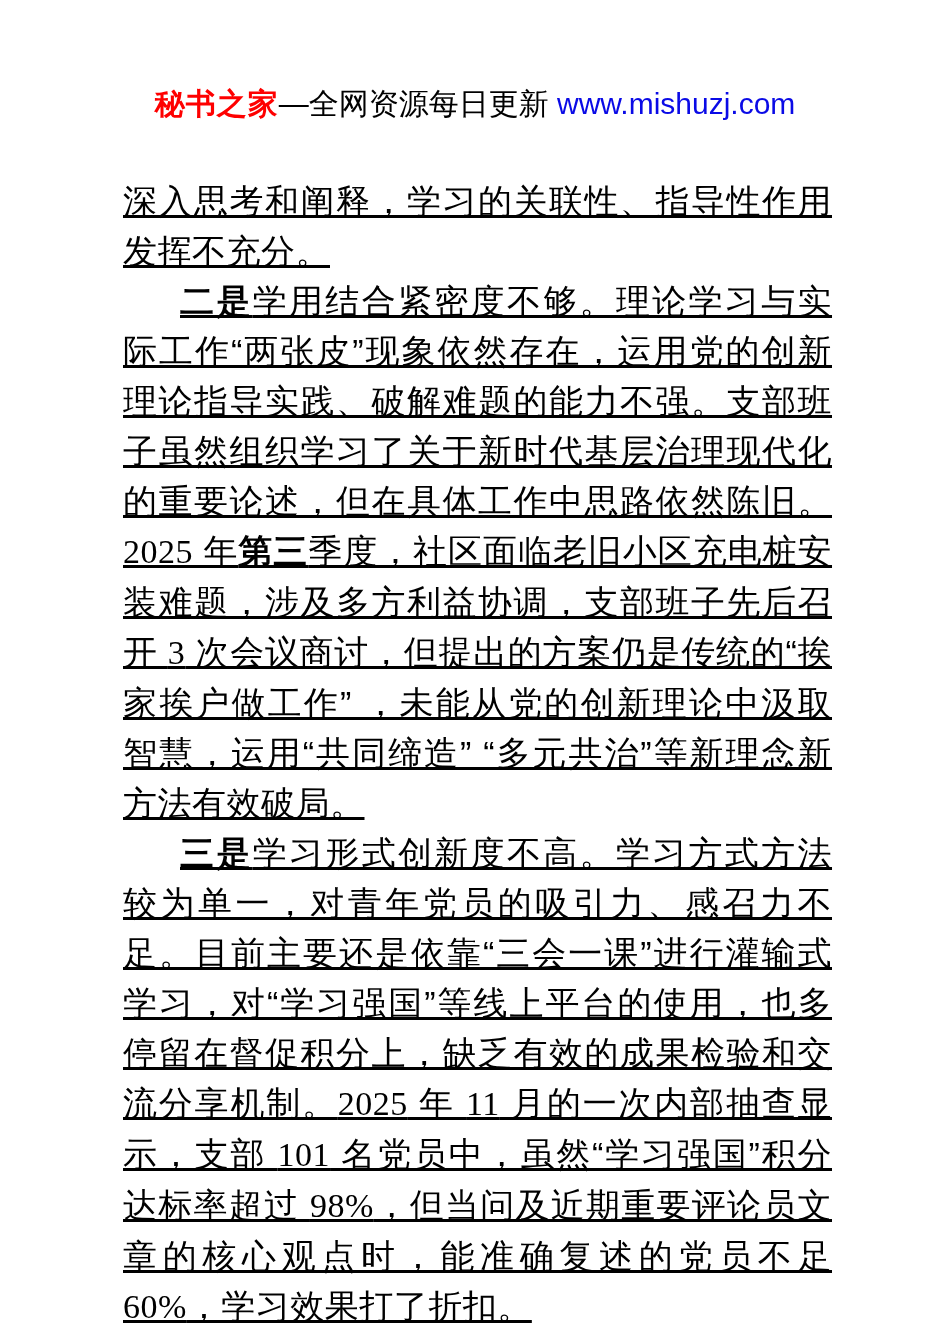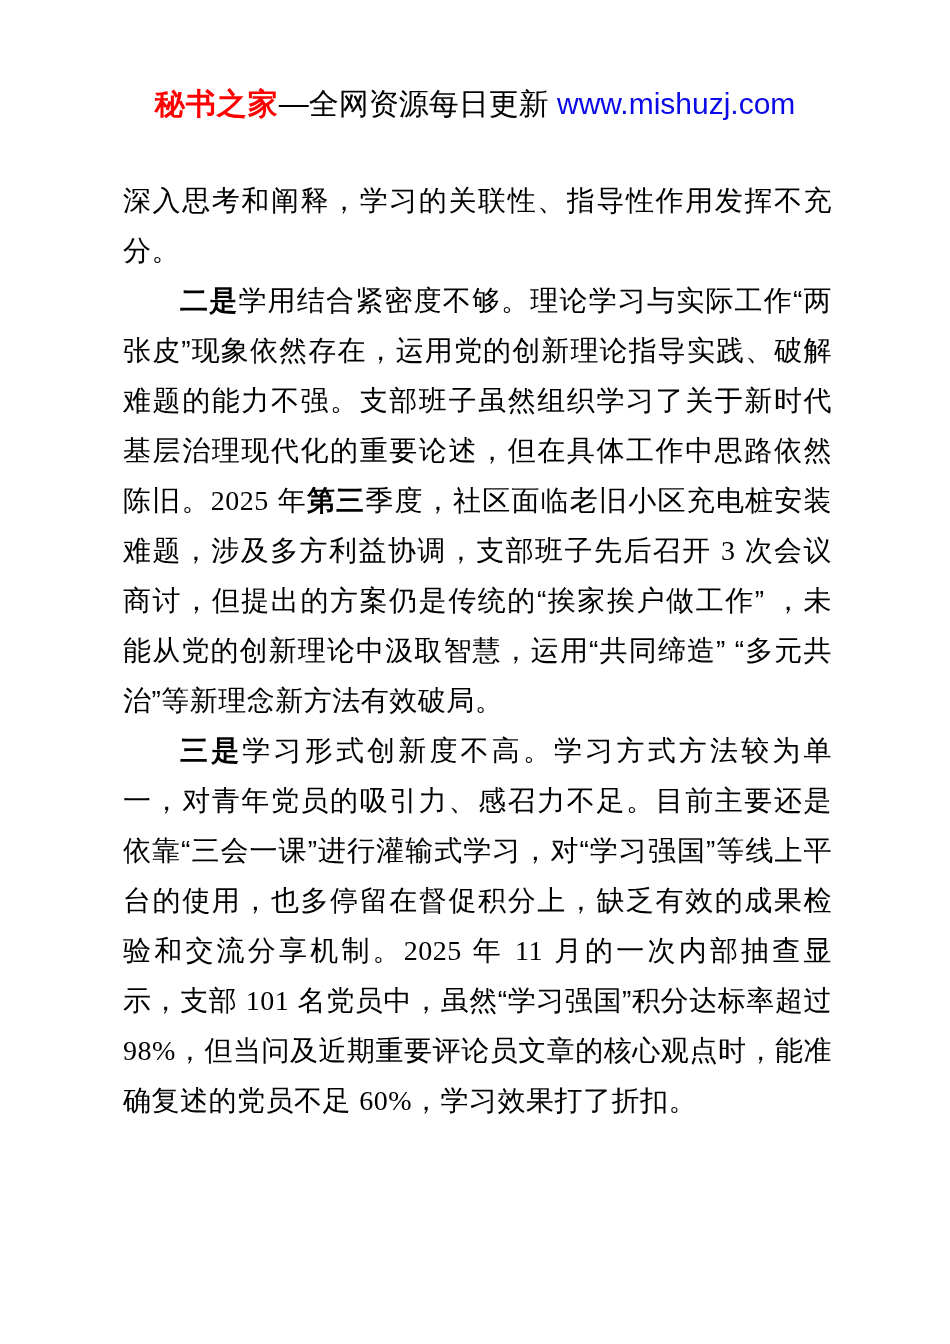--- a/index.html
+++ b/index.html
@@ -31,24 +31,25 @@
   .tagline {
     color: #000000;
   }
   .site-url {
     text-decoration: none;
   }
   .content {
     margin-top: 52px;
     padding-left: 123px;
     padding-right: 118px;
-    font-size: 28px;
+    font-size: 34px;
     line-height: 50px;
     text-align: justify;
     letter-spacing: 0.5px;
+    text-decoration: underline;
   }
   .para { margin: 0; }
   .para.indent { text-indent: 57px; }
   .bold { font-weight: bold; margin-top: 26px; }
   .serif { font-family: "Liberation Serif", "DejaVu Serif", serif; }
 </style>
 </head>
 <body>
 
 <div class="page">

